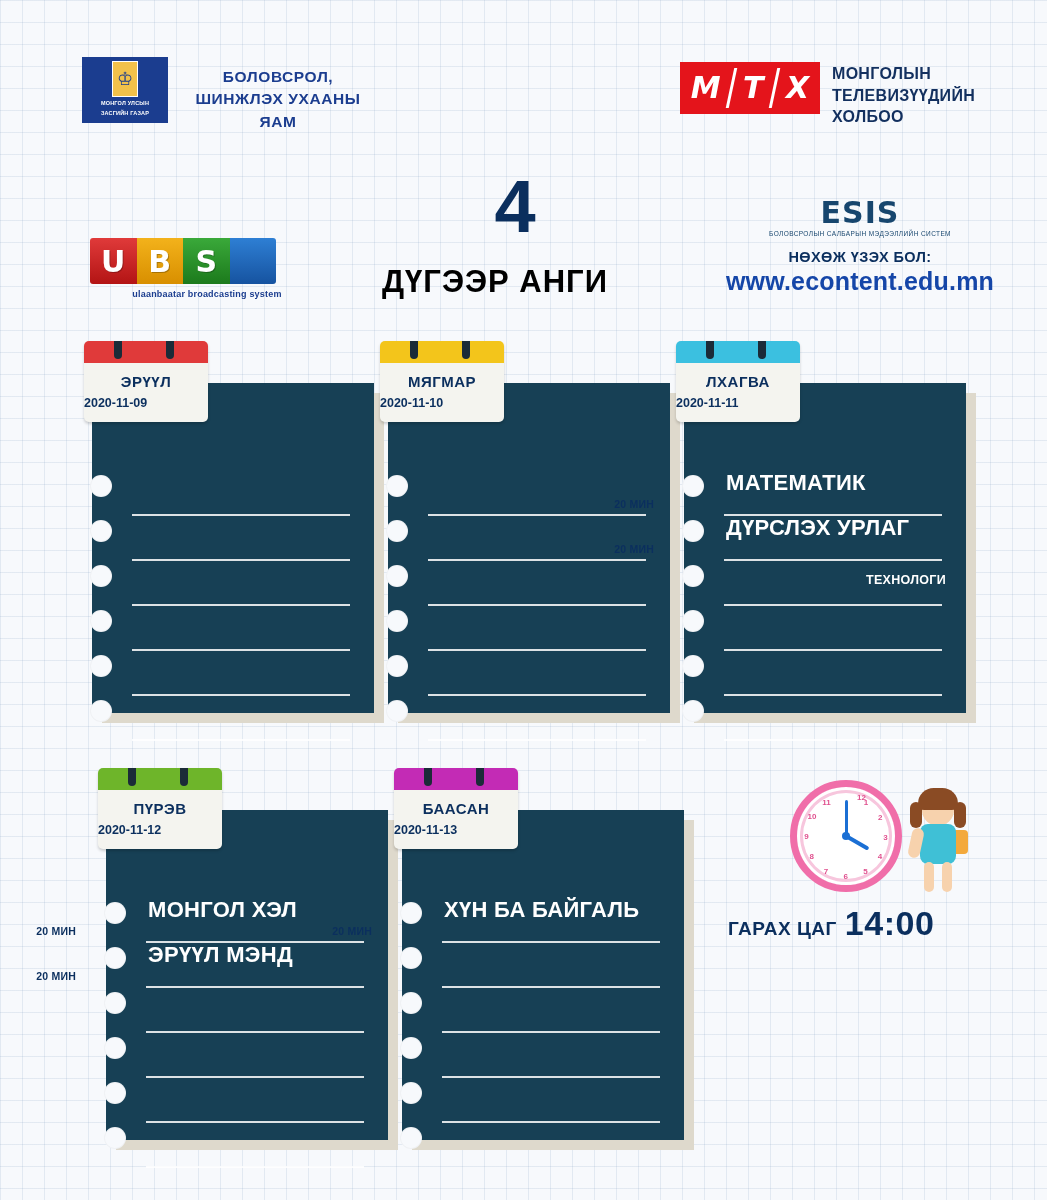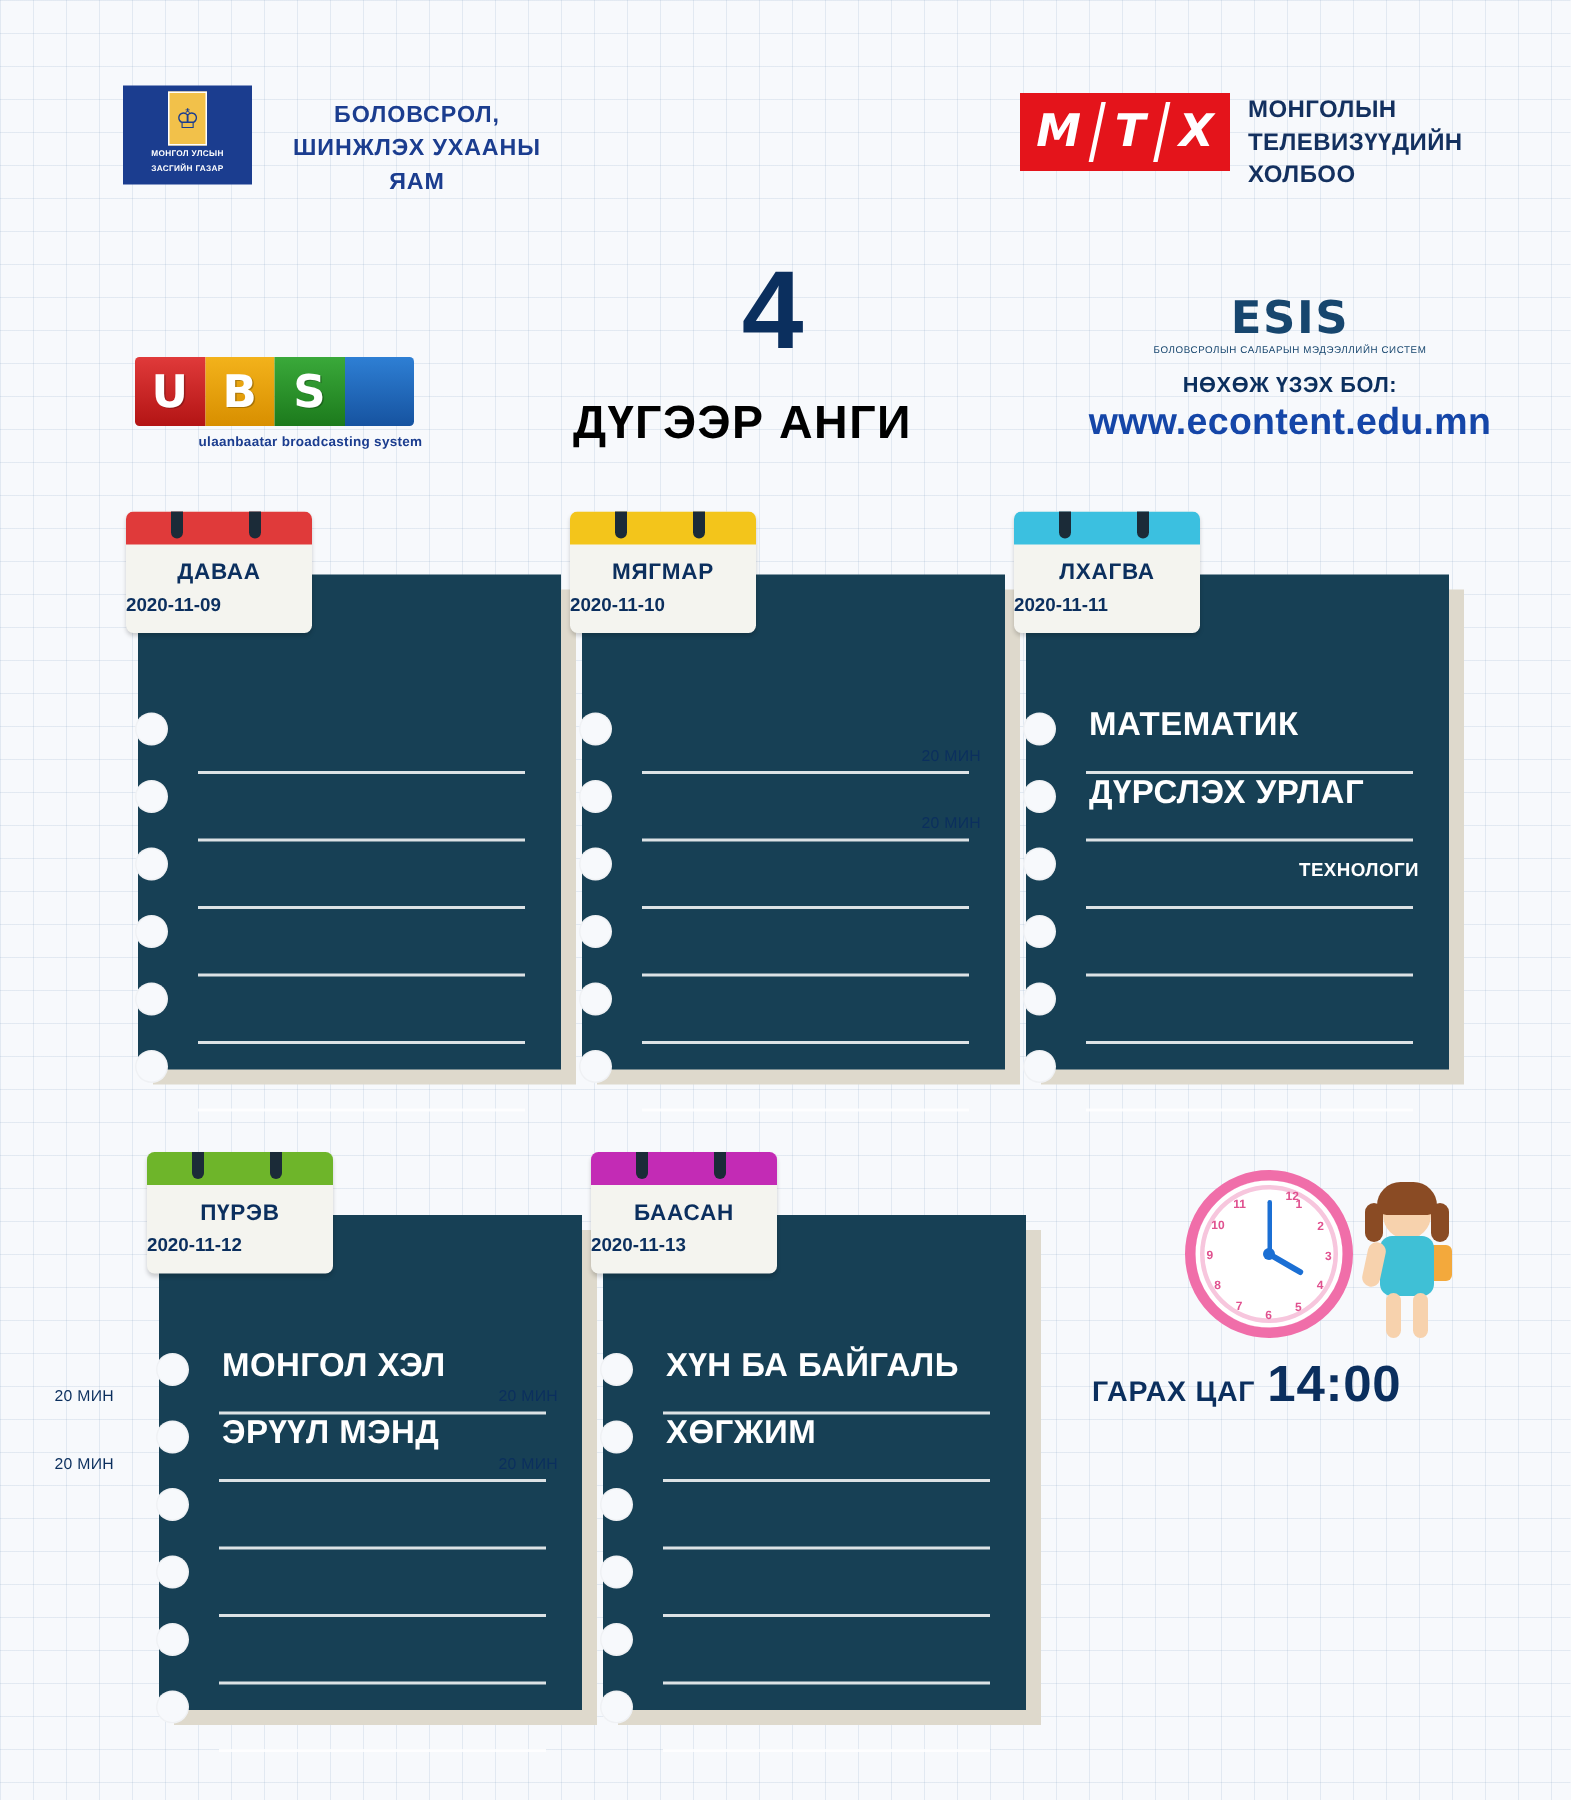--- a/index.html
+++ b/index.html
@@ -148,21 +148,21 @@
   .line-rule {
     position: absolute; left: 0; bottom: 8px; width: 218px; height: 2px; background: #ffffff; opacity: .85;
   }
   .line-text {
     position: absolute; left: 2px; bottom: 28px; color: #ffffff;
     font-size: 22px; font-weight: bold; letter-spacing: .3px; white-space: nowrap;
   }
   .line-text.small { font-size: 12.5px; left: auto; right: 14px; }
   .minute {
     position: absolute; right: 306px; bottom: 14px; width: 56px; text-align: right;
-    color: #0b2f5e; font-size: 10.5px; font-weight: normal; letter-spacing: .2px;
+    color: #0b2f5e; font-size: 10.5px; font-weight: bold; letter-spacing: .2px;
   }
 
   
   #card-mon { left: 84px; top: 333px; }
   #card-tue { left: 380px; top: 333px; }
   #card-wed { left: 676px; top: 333px; }
   #card-thu { left: 98px; top: 760px; }
   #card-fri { left: 394px; top: 760px; }
 
   
@@ -283,21 +283,21 @@
         <div class="line-row">
           <div class="line-rule"></div>
         </div>
         <div class="line-row">
           <div class="line-rule"></div>
         </div>
       </div>
     </div>
     <div class="tab">
       <div class="tab-color" style="background: rgb(224, 58, 58);"></div>
-      <div class="tab-day">ДАВАА</div>
+      <div class="tab-day">ЭРҮҮЛ</div>
       <div class="tab-date">2020-11-09</div>
       <div class="rings">
         <div class="ring r1"></div>
         <div class="ring r2"></div>
       </div>
     </div>
   </div>
 <div class="card" id="card-tue">
     <div class="card-shadow"></div>
     <div class="card-board">
@@ -442,25 +442,20 @@
         <div class="hole"></div>
         <div class="hole"></div>
         <div class="hole"></div>
         <div class="hole"></div>
       </div>
       <div class="lines">
         <div class="line-row">
           <div class="line-rule"></div>
           <div class="minute">20 МИН</div>
           <div class="line-text">ХҮН БА БАЙГАЛЬ</div>
-        </div>
-        <div class="line-row">
-          <div class="line-rule"></div>
-          <div class="minute">20 МИН</div>
-          <div class="line-text">ХӨГЖИМ</div>
         </div>
         <div class="line-row">
           <div class="line-rule"></div>
         </div>
         <div class="line-row">
           <div class="line-rule"></div>
         </div>
         <div class="line-row">
           <div class="line-rule"></div>
         </div>

